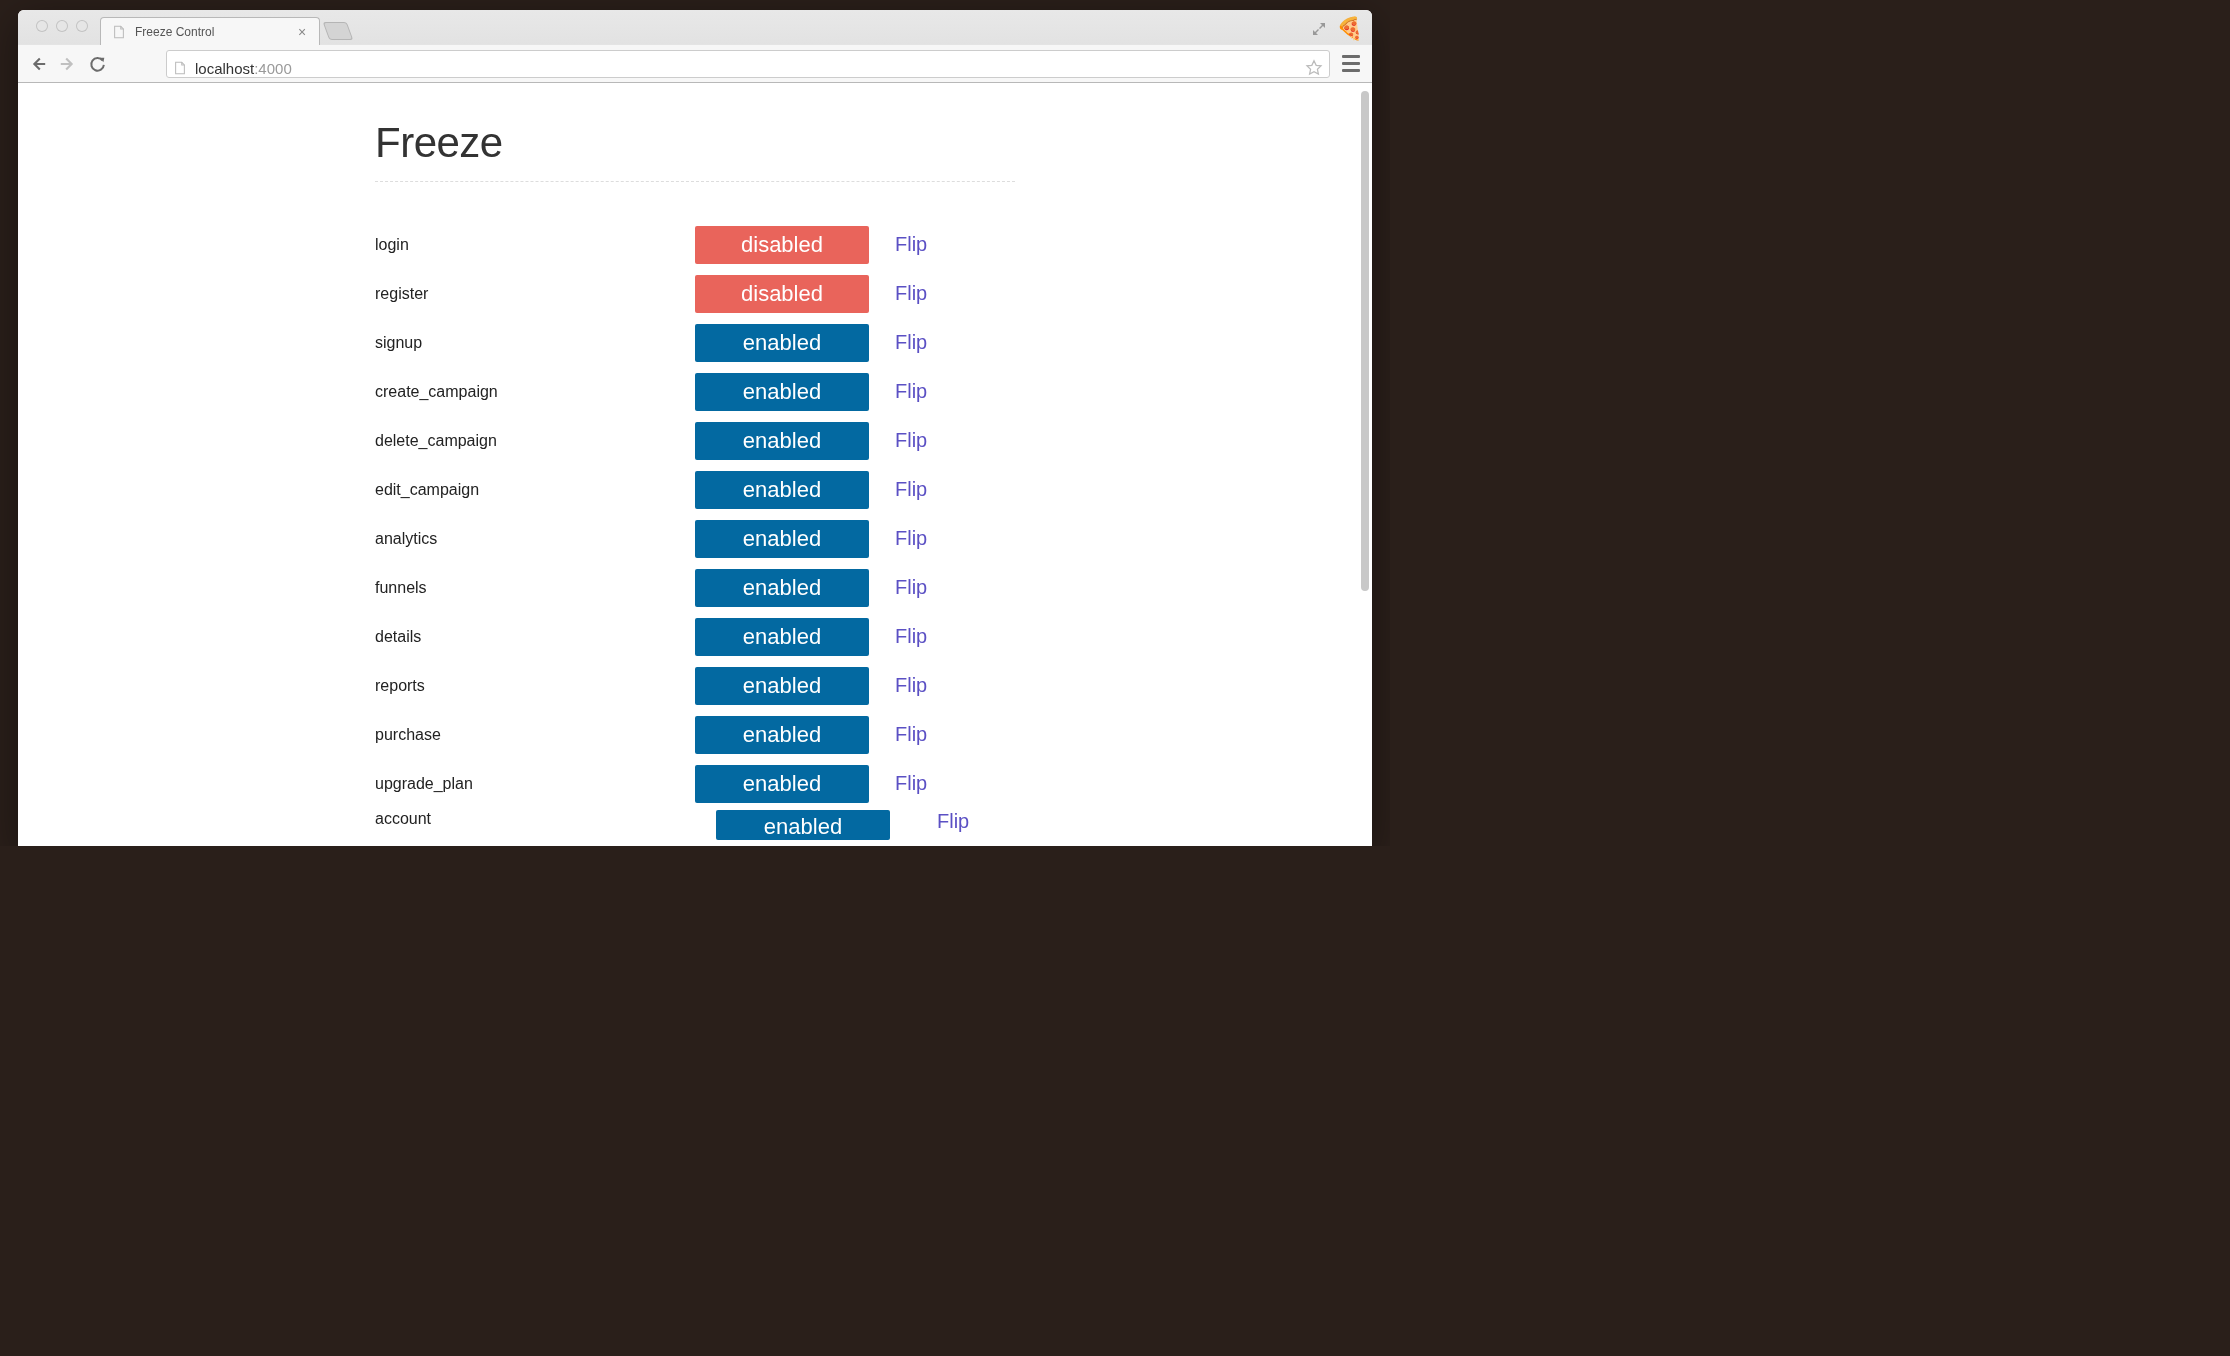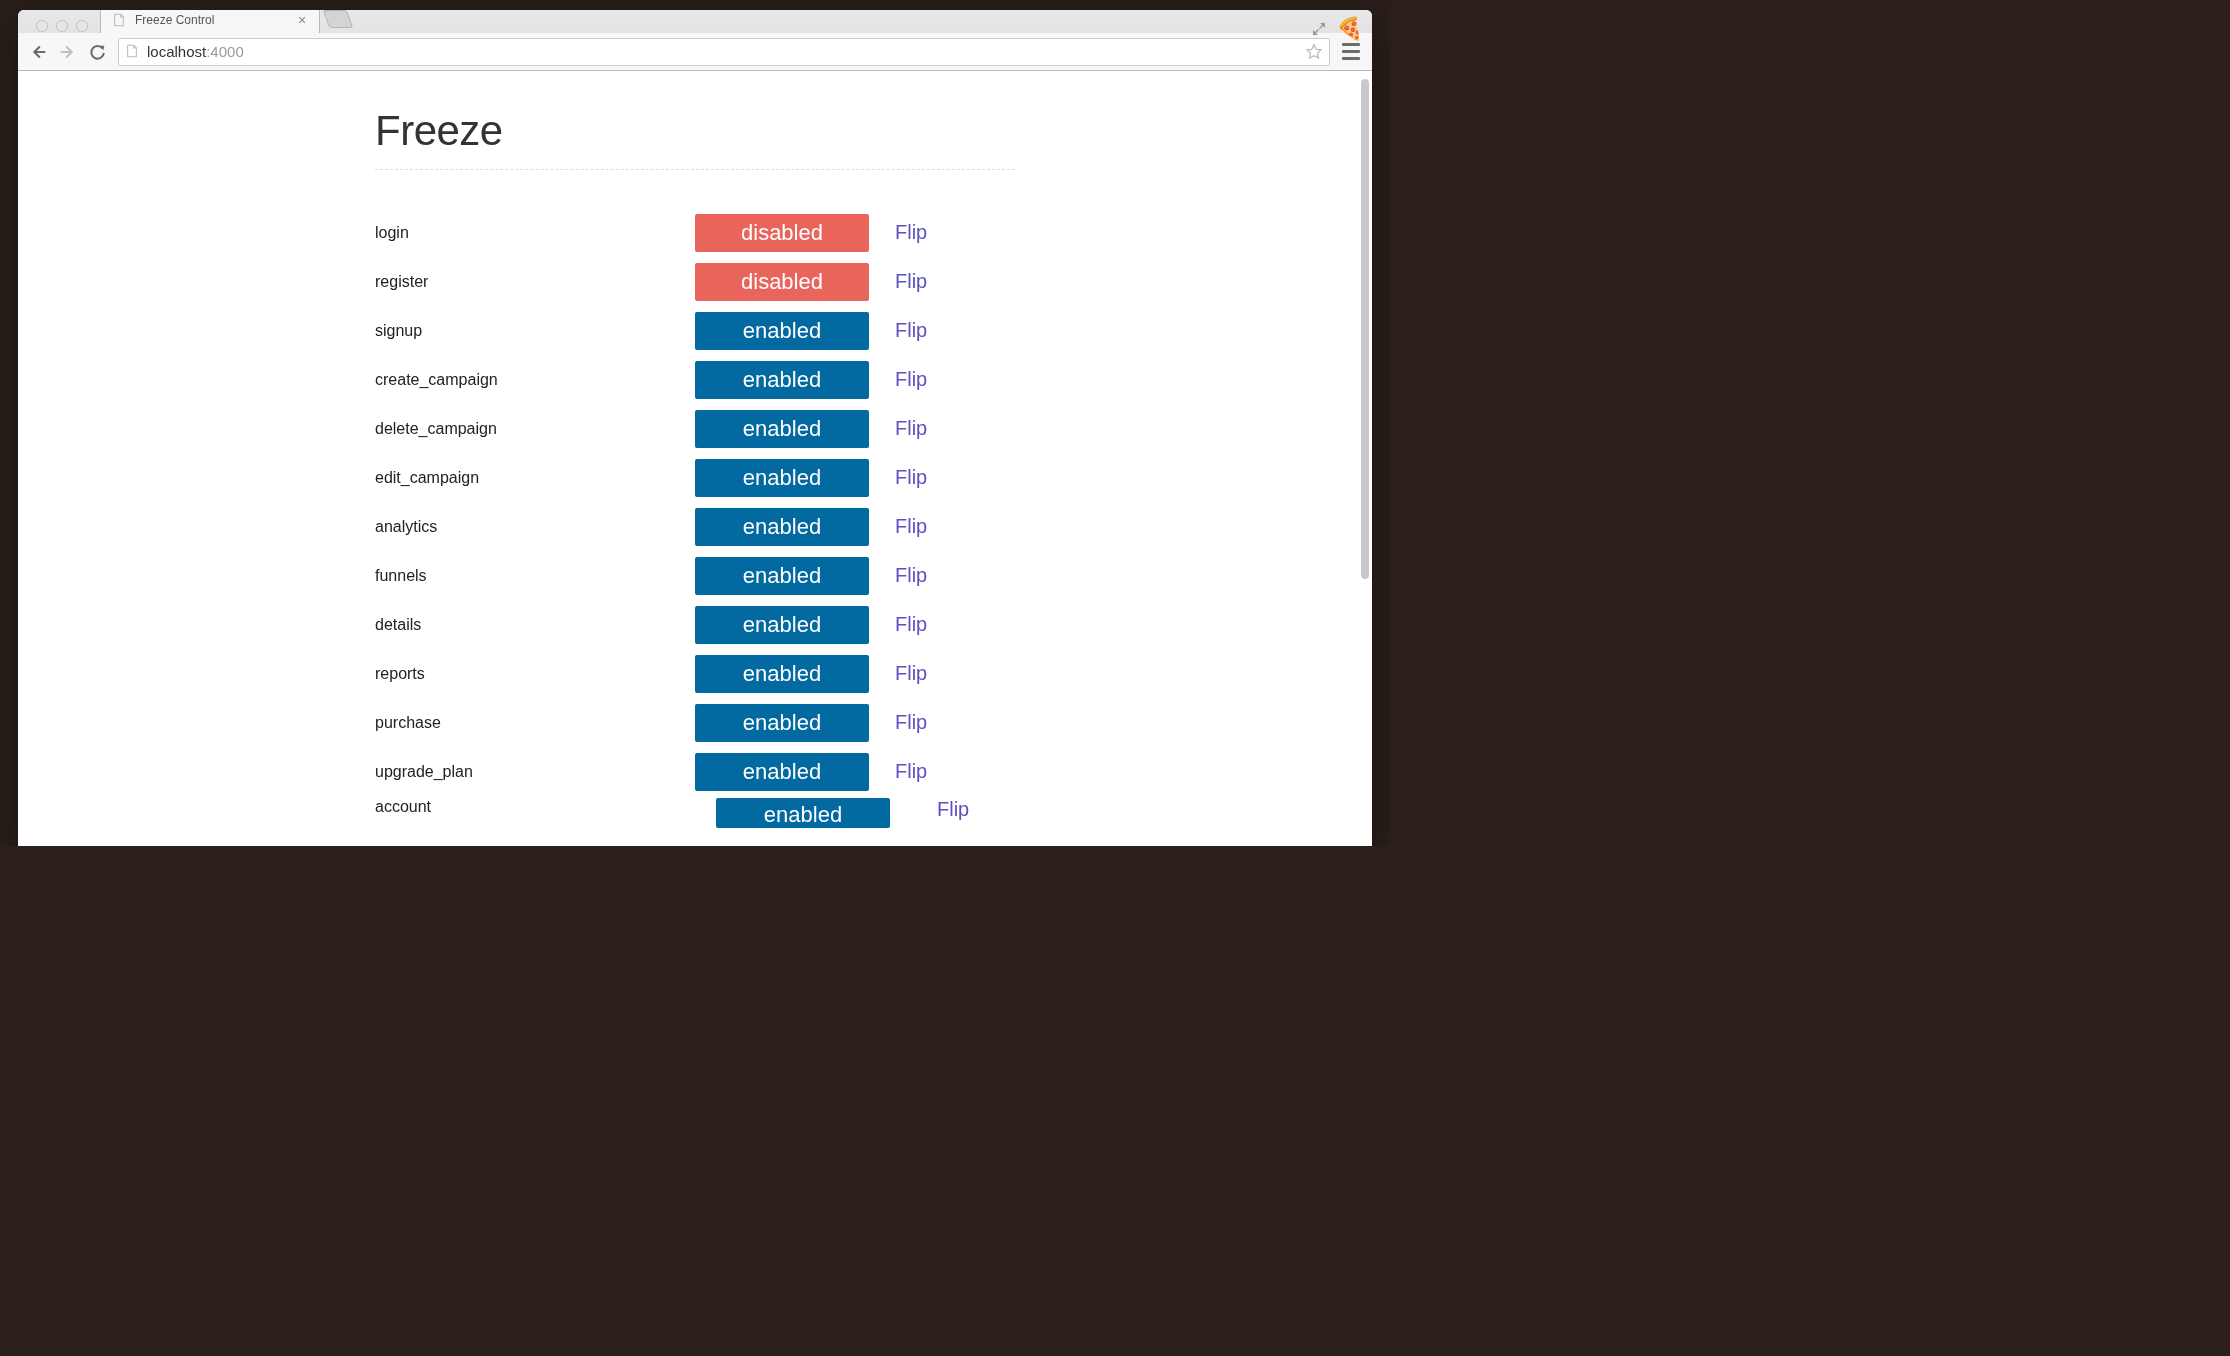--- a/index.html
+++ b/index.html
@@ -22,21 +22,21 @@
       box-shadow: 0 10px 40px rgba(0,0,0,0.4);
       overflow: hidden;
       display: flex;
       flex-direction: column;
     }
     .chrome-top {
       background: linear-gradient(#e8e8e8, #dcdcdc);
       border-bottom: 1px solid #b8b8b8;
     }
     .tab-row {
-      height: 22px;
+      height: 34px;
       display: flex;
       align-items: flex-end;
       padding-left: 8px;
       position: relative;
       border-radius: 12px;
     }
     .traffic-lights {
       display: flex;
       gap: 8px;
       padding: 10px 12px 0 10px;
@@ -124,24 +124,25 @@
       cursor: pointer;
     }
     .nav-btn.disabled { color: #c0c0c0; }
     .address-bar {
       flex: 1;
       height: 28px;
       background: #fff;
       border: 1px solid #ccc;
       border-radius: 3px;
       display: flex;
-      align-items: center;
+      align-items: flex-end;
       padding: 0 6px;
       gap: 6px;
       font-size: 15px;
+      margin-left: 48px;
     }
     .page-icon { width: 16px; height: 16px; color: #bbb; }
     .url-host { color: #333; }
     .url-port { color: #9a9a9a; }
     .star-icon {
       margin-left: auto;
       width: 18px;
       height: 18px;
       color: #bbb;
     }

